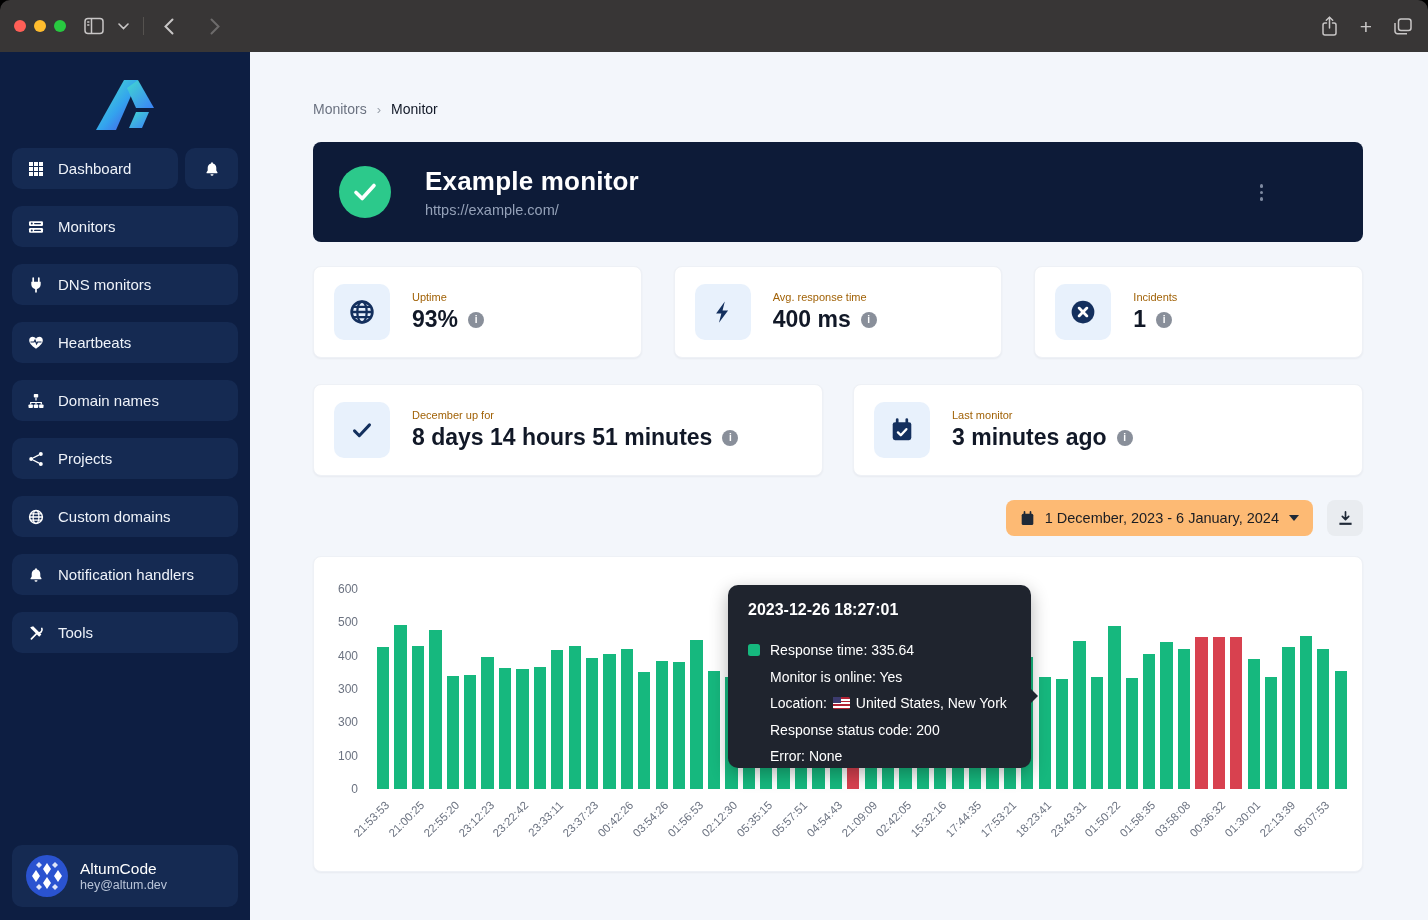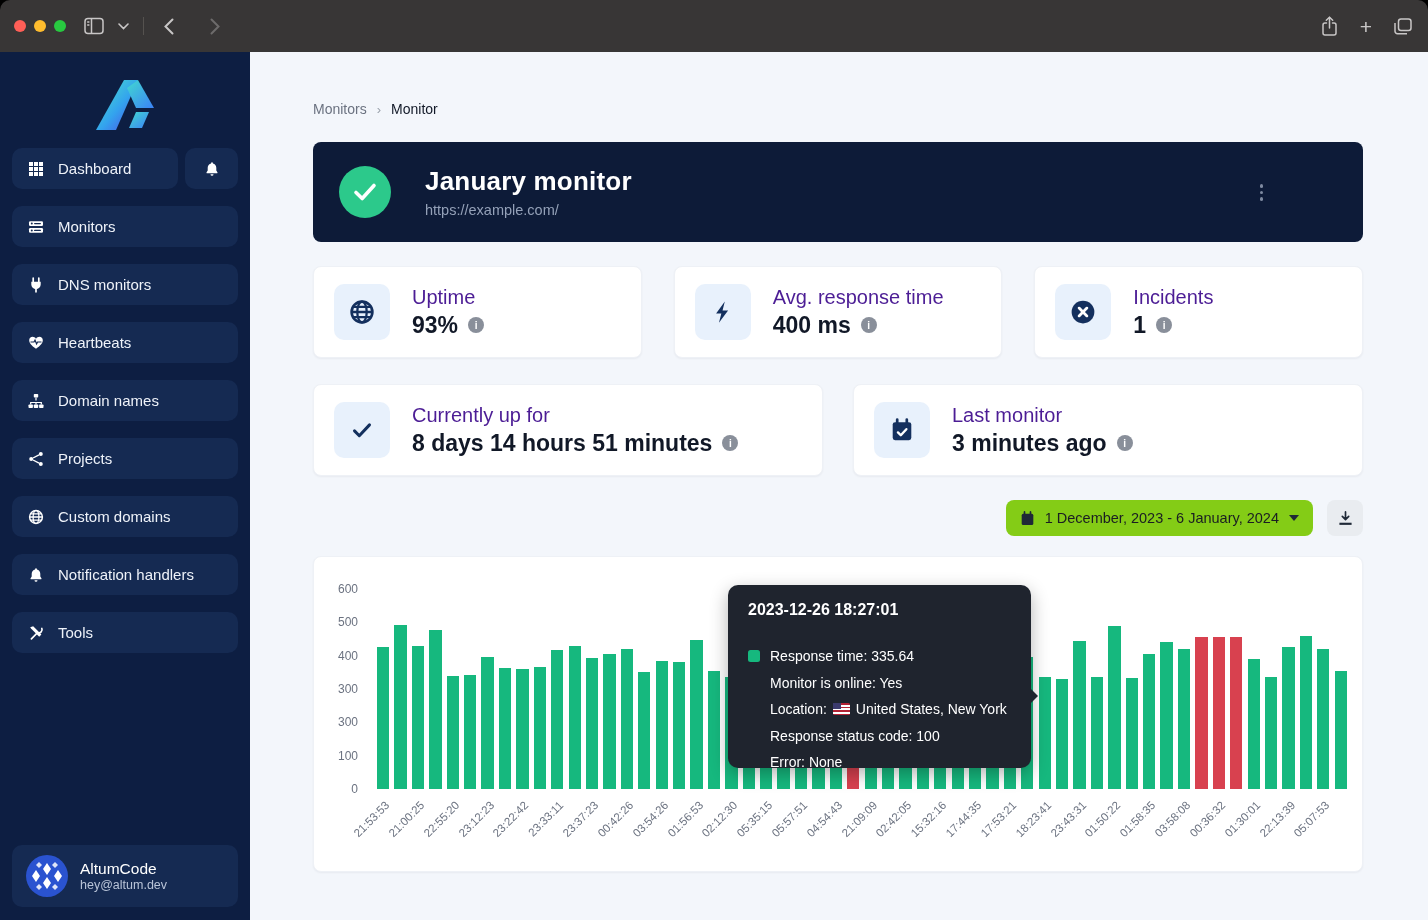--- a/index.html
+++ b/index.html
@@ -48,41 +48,41 @@
   .monitor-meta { margin-left:34px; }
   .monitor-title { color:#fff; font-size:26px; font-weight:700; letter-spacing:.2px; }
   .monitor-url { color:#94a1b8; font-size:14.5px; margin-top:5px; }
   .kebab { position:absolute; right:96px; top:38px; display:flex; flex-direction:column; gap:3px; cursor:pointer; padding:4px; }
   .kebab i { width:3.5px; height:3.5px; border-radius:50%; background:#7e8aa0; display:block; }
 
   .stats-row { display:flex; gap:32px; margin-top:24px; }
   .card { background:#fff; border:1px solid #eef1f6; border-radius:8px; box-shadow:0 1px 2px rgba(15,23,42,.05); }
   .stat-card { flex:1; height:92px; display:flex; align-items:center; padding:0 20px; gap:22px; }
   .icon-tile { width:56px; height:56px; border-radius:10px; background:#e8f1fc; display:flex; align-items:center; justify-content:center; flex:0 0 auto; }
-  .stat-label { color:#4c1d95; font-size:20px; }
+  .stat-label { color:#a16207; font-size:11px; }
   .stat-value-row { display:flex; align-items:center; gap:10px; margin-top:3px; }
   .stat-value { color:#111827; font-size:23px; font-weight:700; }
   .info-dot { width:16px; height:16px; border-radius:50%; background:#898f9a; color:#fff; font-size:10px; font-weight:700; display:inline-flex; align-items:center; justify-content:center; font-style:normal; }
 
   .info-row { display:flex; gap:30px; margin-top:26px; }
   .info-card { flex:1; height:92px; display:flex; align-items:center; padding:0 20px; gap:22px; }
 
   .range-row { margin-top:24px; display:flex; justify-content:flex-end; align-items:center; gap:14px; }
-  .range-btn { height:36px; background:#84cc16; border:none; border-radius:8px; display:flex; align-items:center; gap:10px; padding:0 14px; font-size:14.5px; color:#1a1d23; font-family:inherit; cursor:pointer; }
+  .range-btn { height:36px; background:#fdba74; border:none; border-radius:8px; display:flex; align-items:center; gap:10px; padding:0 14px; font-size:14.5px; color:#1a1d23; font-family:inherit; cursor:pointer; }
   .dl-btn { width:36px; height:36px; background:#e9ecf0; border:none; border-radius:8px; display:flex; align-items:center; justify-content:center; cursor:pointer; }
 
   .chart-card { margin-top:20px; height:316px; position:relative; }
   .y-axis span { position:absolute; right:0; width:44px; text-align:right; color:#6b7280; font-size:12px; }
   .plot { position:absolute; left:61px; top:32px; width:975px; height:200px; }
   .plot .bar { position:absolute; bottom:0; width:12.3px; }
   .x-axis span { position:absolute; width:64px; text-align:right; color:#6b7280; font-size:11.5px; transform:rotate(-45deg); transform-origin:100% 0; white-space:nowrap; }
 
   .tooltip { position:absolute; left:414px; top:28px; width:303px; height:183px; background:#1f242e; border-radius:10px; z-index:5; color:#fff; padding:16px 20px 0 20px; box-shadow:0 6px 18px rgba(0,0,0,.3); }
   .tooltip::after { content:""; position:absolute; right:-7px; top:103px; width:0; height:0; border-top:8px solid transparent; border-bottom:8px solid transparent; border-left:8px solid #1f242e; }
-  .tt-title { font-size:16px; font-weight:700; margin-bottom:24px; }
+  .tt-title { font-size:16px; font-weight:700; margin-bottom:18px; }
   .tt-row { position:relative; padding-left:22px; font-size:14px; height:26.5px; display:flex; align-items:center; gap:6px; }
   .tt-marker { position:absolute; left:0; top:7px; width:12px; height:12px; border-radius:2.5px; background:#16b87e; }
   .flag { width:17px; height:12px; border-radius:1.5px; background:repeating-linear-gradient(#b22234 0 1.8px,#fff 1.8px 3.6px); position:relative; display:inline-block; flex:0 0 auto; }
   .flag::after { content:""; position:absolute; left:0; top:0; width:8px; height:6px; background:#3c3b6e; }
 </style>
 </head>
 <body>
 
 <div class="window">
 
@@ -265,21 +265,21 @@
         <span class="bc-current">Monitor</span>
       </div>
 
       <section class="monitor-card">
         <div class="status-circle">
           <svg width="24" height="20" viewBox="0 0 24 20" fill="none" stroke="#fff" stroke-width="3.6" stroke-linecap="round" stroke-linejoin="round">
               <path d="M3 10.5l6.2 6L21 3.5"></path>
             </svg>
         </div>
         <div class="monitor-meta">
-          <div class="monitor-title">January monitor</div>
+          <div class="monitor-title">Example monitor</div>
           <div class="monitor-url">https://example.com/</div>
         </div>
         <div class="kebab">
             <i></i>
             <i></i>
             <i></i>
           </div>
       </section>
 
       <section class="stats-row">
@@ -331,21 +331,21 @@
       </section>
 
       <section class="info-row">
         <div class="card info-card">
           <div class="icon-tile">
             <svg width="24" height="24" viewBox="0 0 16 16" fill="none" stroke="#14305e" stroke-width="2" stroke-linecap="round" stroke-linejoin="round">
                 <path d="M3 8.6l3.2 3.2L13 4.6"></path>
               </svg>
           </div>
           <div>
-            <div class="stat-label">Currently up for</div>
+            <div class="stat-label">December up for</div>
             <div class="stat-value-row">
               <span class="stat-value">8 days 14 hours 51 minutes</span>
               <i class="info-dot">i</i>
             </div>
           </div>
         </div>
         <div class="card info-card">
           <div class="icon-tile">
             <svg width="24" height="24" viewBox="0 0 16 16">
                 <path d="M4.8 1v3M11.2 1v3" stroke="#14305e" stroke-width="1.8" stroke-linecap="round"></path>
@@ -489,21 +489,21 @@
             </div>
           <div class="tt-row">
               <span>Monitor is online: Yes</span>
             </div>
           <div class="tt-row">
             <span>Location:</span>
             <span class="flag"></span>
             <span>United States, New York</span>
           </div>
           <div class="tt-row">
-              <span>Response status code: 100</span>
+              <span>Response status code: 200</span>
             </div>
           <div class="tt-row">
               <span>Error: None</span>
             </div>
         </div>
       </section>
 
     </main>
   </div>
 </div>

